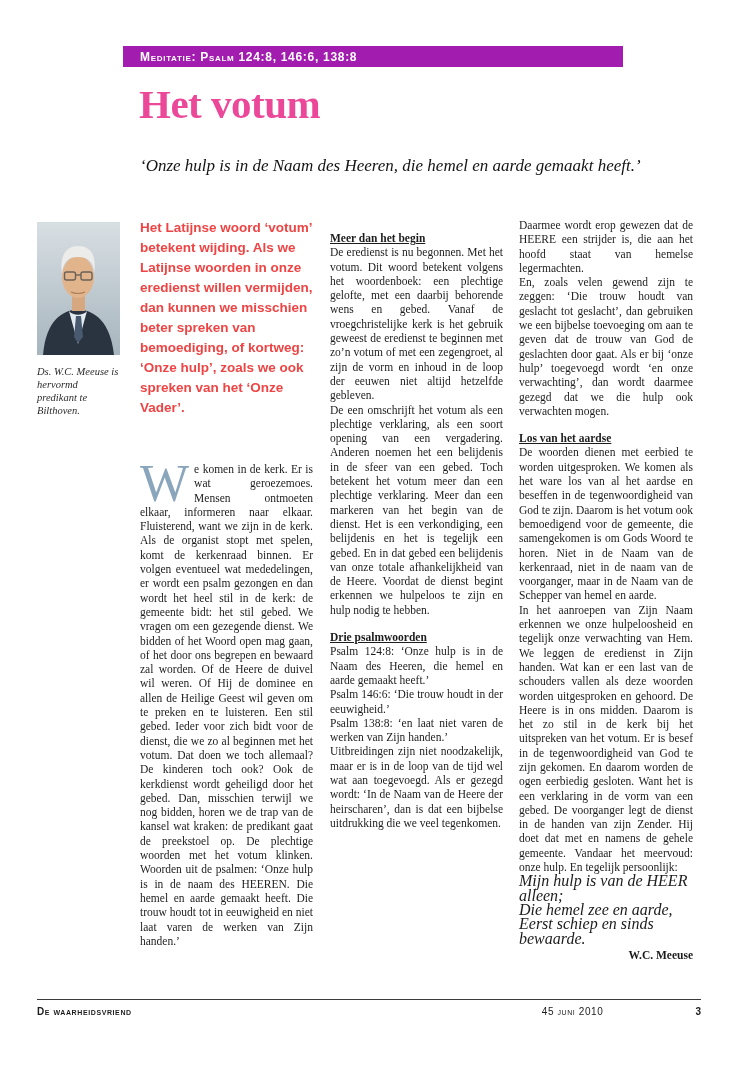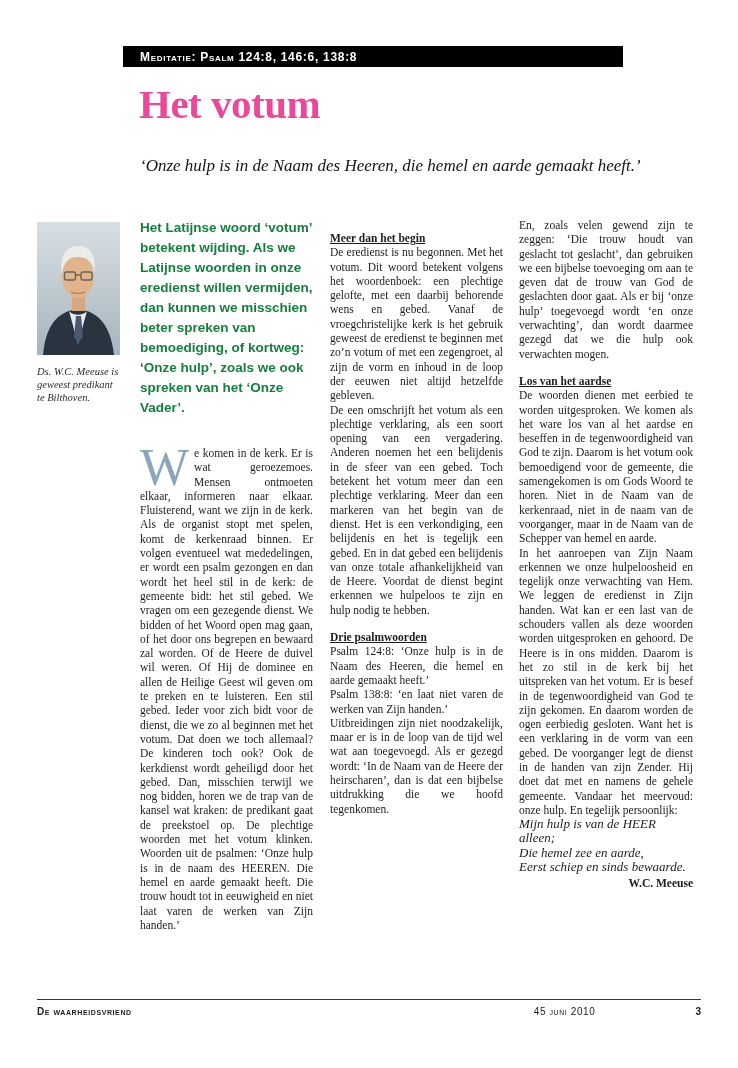--- a/index.html
+++ b/index.html
@@ -9,21 +9,21 @@
     position: relative;
     font-family: "Liberation Serif", serif;
     color: #1c1c1c;
     overflow: hidden;
     outline: 1px solid #e2e2e2;
   }
 
   .kicker-bar {
     position: absolute; left: 123px; top: 46px;
     width: 500px; height: 21px;
-    background: #000000;
+    background: #a21caf;
     display: flex; align-items: center;
     padding-left: 17px;
   }
   .kicker-text {
     color: #ffffff;
     font-family: "Liberation Sans", sans-serif;
     font-size: 12px; font-weight: bold;
     font-variant: small-caps;
     letter-spacing: 0.7px;
   }
@@ -53,23 +53,23 @@
   }
 
   .col { position: absolute; top: 218px; width: 173px; }
   .col-1 { left: 140px; }
   .col-2 { left: 330px; }
   .col-3 { left: 519px; width: 174px; }
 
   .intro {
     font-family: "Liberation Sans", sans-serif;
     font-weight: bold;
-    color: #15803d;
+    color: #ef4444;
     font-size: 13.5px; line-height: 20px;
-    margin-bottom: 28px;
+    margin-bottom: 44px;
   }
 
   .body-par {
     font-size: 11.5px; line-height: 14.3px;
     text-align: justify;
     color: #1c1c1c;
   }
   .body-heading {
     font-size: 11.5px; line-height: 14.3px;
     font-weight: bold;
@@ -78,41 +78,40 @@
     text-decoration: underline;
   }
   .dropcap {
     float: left;
     font-size: 52px; line-height: 40px;
     padding: 2px 5px 0 0;
     color: #8aa6bc;
     font-family: "Liberation Serif", serif;
   }
   .verse {
-    font-size: 13px; line-height: 14.3px;
+    font-size: 16px; line-height: 14.3px;
     font-style: italic;
     color: #1c1c1c;
   }
   .signature {
     font-size: 11.5px; line-height: 14.3px;
     font-weight: bold;
     text-align: right;
     margin-top: 2px;
   }
 
   .page-footer {
     position: absolute; left: 37px; top: 999px;
     width: 664px;
     border-top: 1px solid #3a3a3a;
     padding-top: 6px;
     display: flex; align-items: flex-end;
     font-family: "Liberation Sans", sans-serif;
     font-size: 10px;
     color: #1c1c1c;
-    gap: 8px;
   }
   .footer-magazine { font-weight: bold; font-variant: small-caps; letter-spacing: 0.6px; }
   .footer-date { margin-left: auto; font-variant: small-caps; letter-spacing: 0.6px; }
   .footer-page { margin-left: 92px; font-weight: bold; }
 </style>
 </head>
 <body>
 
 <div class="kicker-bar">
   <span class="kicker-text">Meditatie: Psalm 124:8, 146:6, 138:8</span>
@@ -138,44 +137,46 @@
       <ellipse cx="41" cy="55" rx="16" ry="21" fill="#e2b48c"></ellipse>
       <path d="M25 52 C22 31 31 24 41 24 C53 24 60 32 57 52 C57 41 52 35 41 35 C30 35 26 41 25 52 Z" fill="#ececea"></path>
       <g stroke="#6b6258" stroke-width="1.4" fill="none">
         <rect x="27.5" y="50" width="11" height="8" rx="2"></rect>
         <rect x="44" y="50" width="11" height="8" rx="2"></rect>
         <line x1="38.5" y1="53" x2="44" y2="53"></line>
       </g>
       <path d="M34 70 Q41 73 48 70" stroke="#a87c5a" stroke-width="1.2" fill="none"></path>
     </svg>
   </div>
-  <p class="photo-caption">Ds. W.C. Meeuse is geweest predikant te Bilthoven.</p>
+  <p class="photo-caption">Ds. W.C. Meeuse is hervormd predikant te Bilthoven.</p>
 </aside>
 
 <div class="col col-1">
   <p class="intro">Het Latijnse woord ‘votum’ betekent wijding. Als we Latijnse woorden in onze eredienst willen vermijden, dan kunnen we misschien beter spreken van bemoediging, of kortweg: ‘Onze hulp’, zoals we ook spreken van het ‘Onze Vader’.</p>
   <div class="col-body">
       <p class="body-par"><span class="dropcap">W</span>e komen in de kerk. Er is wat geroezemoes. Mensen ontmoeten elkaar, informeren naar elkaar. Fluisterend, want we zijn in de kerk. Als de organist stopt met spelen, komt de kerkenraad binnen. Er volgen eventueel wat mededelingen, er wordt een psalm gezongen en dan wordt het heel stil in de kerk: de gemeente bidt: het stil gebed. We vragen om een gezegende dienst. We bidden of het Woord open mag gaan, of het door ons begrepen en bewaard zal worden. Of de Heere de duivel wil weren. Of Hij de dominee en allen de Heilige Geest wil geven om te preken en te luisteren. Een stil gebed. Ieder voor zich bidt voor de dienst, die we zo al beginnen met het votum. Dat doen we toch allemaal? De kinderen toch ook? Ook de kerkdienst wordt geheiligd door het gebed. Dan, misschien terwijl we nog bidden, horen we de trap van de kansel wat kraken: de predikant gaat de preekstoel op. De plechtige woorden met het votum klinken. Woorden uit de psalmen: ‘Onze hulp is in de naam des HEEREN. Die hemel en aarde gemaakt heeft. Die trouw houdt tot in eeuwigheid en niet laat varen de werken van Zijn handen.’</p>
     </div>
 </div>
 
 <div class="col col-2">
   <div class="col-body">
       <h3 class="body-heading">Meer dan het begin</h3>
       <p class="body-par">De eredienst is nu begonnen. Met het votum. Dit woord betekent volgens het woordenboek: een plechtige gelofte, met een daarbij behorende wens en gebed. Vanaf de vroegchristelijke kerk is het gebruik geweest de eredienst te beginnen met zo’n votum of met een zegengroet, al zijn de vorm en inhoud in de loop der eeuwen niet altijd hetzelfde gebleven.</p>
       <p class="body-par">De een omschrijft het votum als een plechtige verklaring, als een soort opening van een vergadering. Anderen noemen het een belijdenis in de sfeer van een gebed. Toch betekent het votum meer dan een plechtige verklaring. Meer dan een markeren van het begin van de dienst. Het is een verkondiging, een belijdenis en het is tegelijk een gebed. En in dat gebed een belijdenis van onze totale afhankelijkheid van de Heere. Voordat de dienst begint erkennen we hulpeloos te zijn en hulp nodig te hebben.</p>
       <h3 class="body-heading">Drie psalmwoorden</h3>
       <p class="body-par">Psalm 124:8: ‘Onze hulp is in de Naam des Heeren, die hemel en aarde gemaakt heeft.’</p>
+      <p class="body-par">Psalm 146:6: ‘Die trouw houdt in der eeuwigheid.’</p>
       <p class="body-par">Psalm 138:8: ‘en laat niet varen de werken van Zijn handen.’</p>
-      <p class="body-par">Uitbreidingen zijn niet noodzakelijk, maar er is in de loop van de tijd wel wat aan toegevoegd. Als er gezegd wordt: ‘In de Naam van de Heere der heirscharen’, dan is dat een bijbelse uitdrukking die we hoofd tegenkomen.</p>
+      <p class="body-par">Uitbreidingen zijn niet noodzakelijk, maar er is in de loop van de tijd wel wat aan toegevoegd. Als er gezegd wordt: ‘In de Naam van de Heere der heirscharen’, dan is dat een bijbelse uitdrukking die we veel tegenkomen.</p>
     </div>
 </div>
 
 <div class="col col-3">
   <div class="col-body">
+      <p class="body-par">Daarmee wordt erop gewezen dat de HEERE een strijder is, die aan het hoofd staat van hemelse legermachten.</p>
       <p class="body-par">En, zoals velen gewend zijn te zeggen: ‘Die trouw houdt van geslacht tot geslacht’, dan gebruiken we een bijbelse toevoeging om aan te geven dat de trouw van God de geslachten door gaat. Als er bij ‘onze hulp’ toegevoegd wordt ‘en onze verwachting’, dan wordt daarmee gezegd dat we die hulp ook verwachten mogen.</p>
       <h3 class="body-heading">Los van het aardse</h3>
       <p class="body-par">De woorden dienen met eerbied te worden uitgesproken. We komen als het ware los van al het aardse en beseffen in de tegenwoordigheid van God te zijn. Daarom is het votum ook bemoedigend voor de gemeente, die samengekomen is om Gods Woord te horen. Niet in de Naam van de kerkenraad, niet in de naam van de voorganger, maar in de Naam van de Schepper van hemel en aarde.</p>
       <p class="body-par">In het aanroepen van Zijn Naam erkennen we onze hulpeloosheid en tegelijk onze verwachting van Hem. We leggen de eredienst in Zijn handen. Wat kan er een last van de schouders vallen als deze woorden worden uitgesproken en gehoord. De Heere is in ons midden. Daarom is het zo stil in de kerk bij het uitspreken van het votum. Er is besef in de tegenwoordigheid van God te zijn gekomen. En daarom worden de ogen eerbiedig gesloten. Want het is een verklaring in de vorm van een gebed. De voorganger legt de dienst in de handen van zijn Zender. Hij doet dat met en namens de gehele gemeente. Vandaar het meervoud: onze hulp. En tegelijk persoonlijk:</p>
       <p class="verse">Mijn hulp is van de HEER alleen;<br>Die hemel zee en aarde,<br>Eerst schiep en sinds bewaarde.</p>
       <p class="signature">W.C. Meeuse</p>
     </div>
 </div>
 
 <footer class="page-footer">

